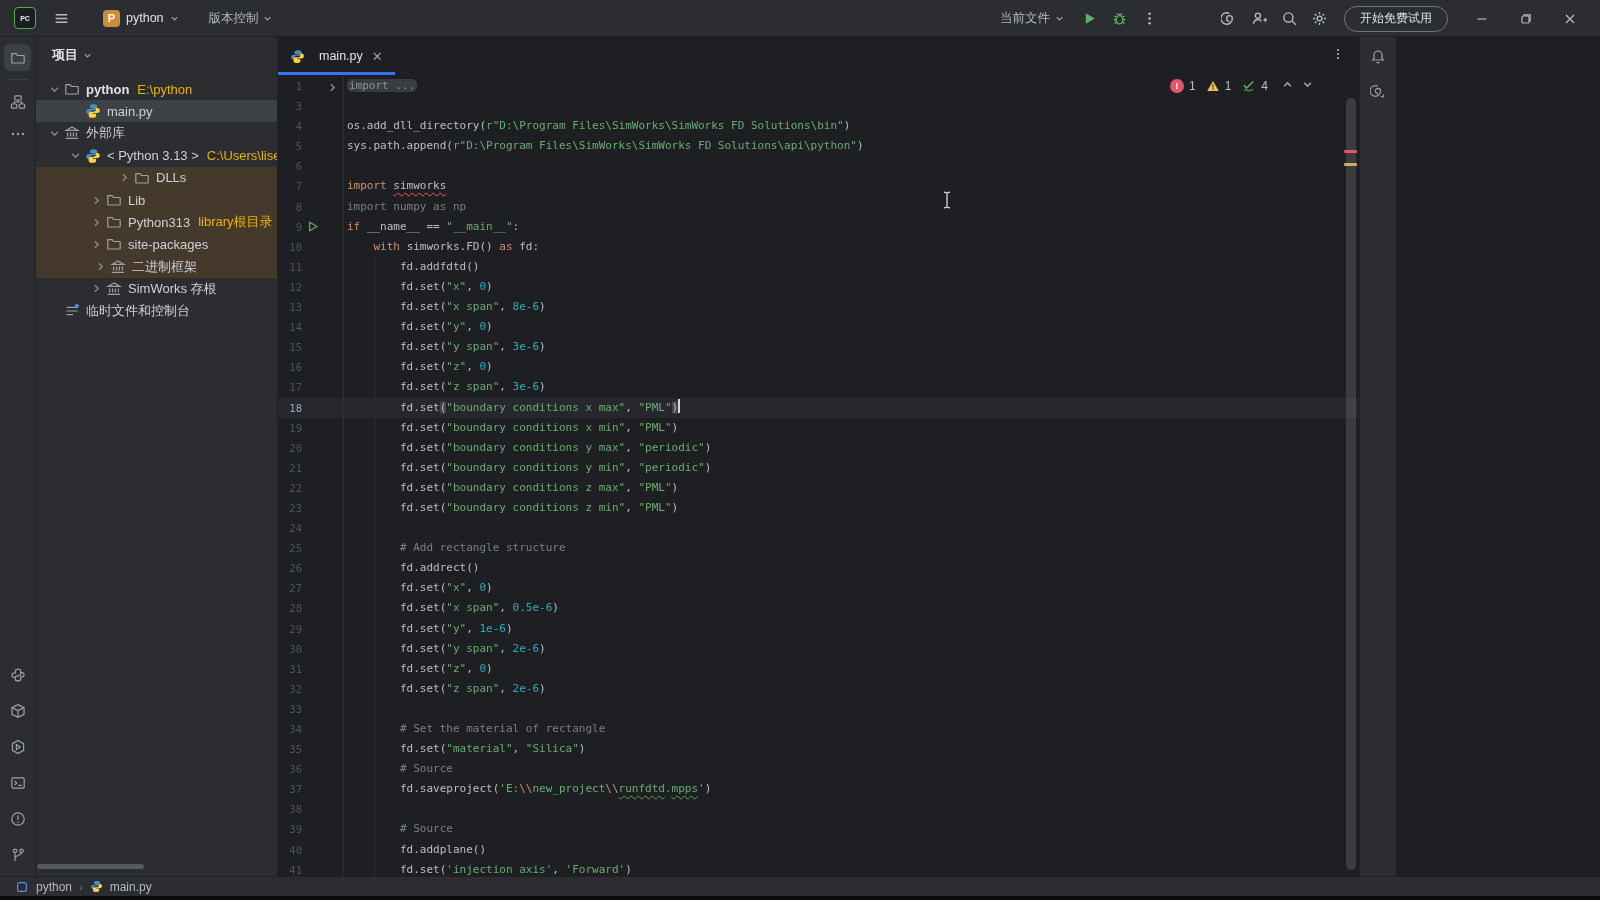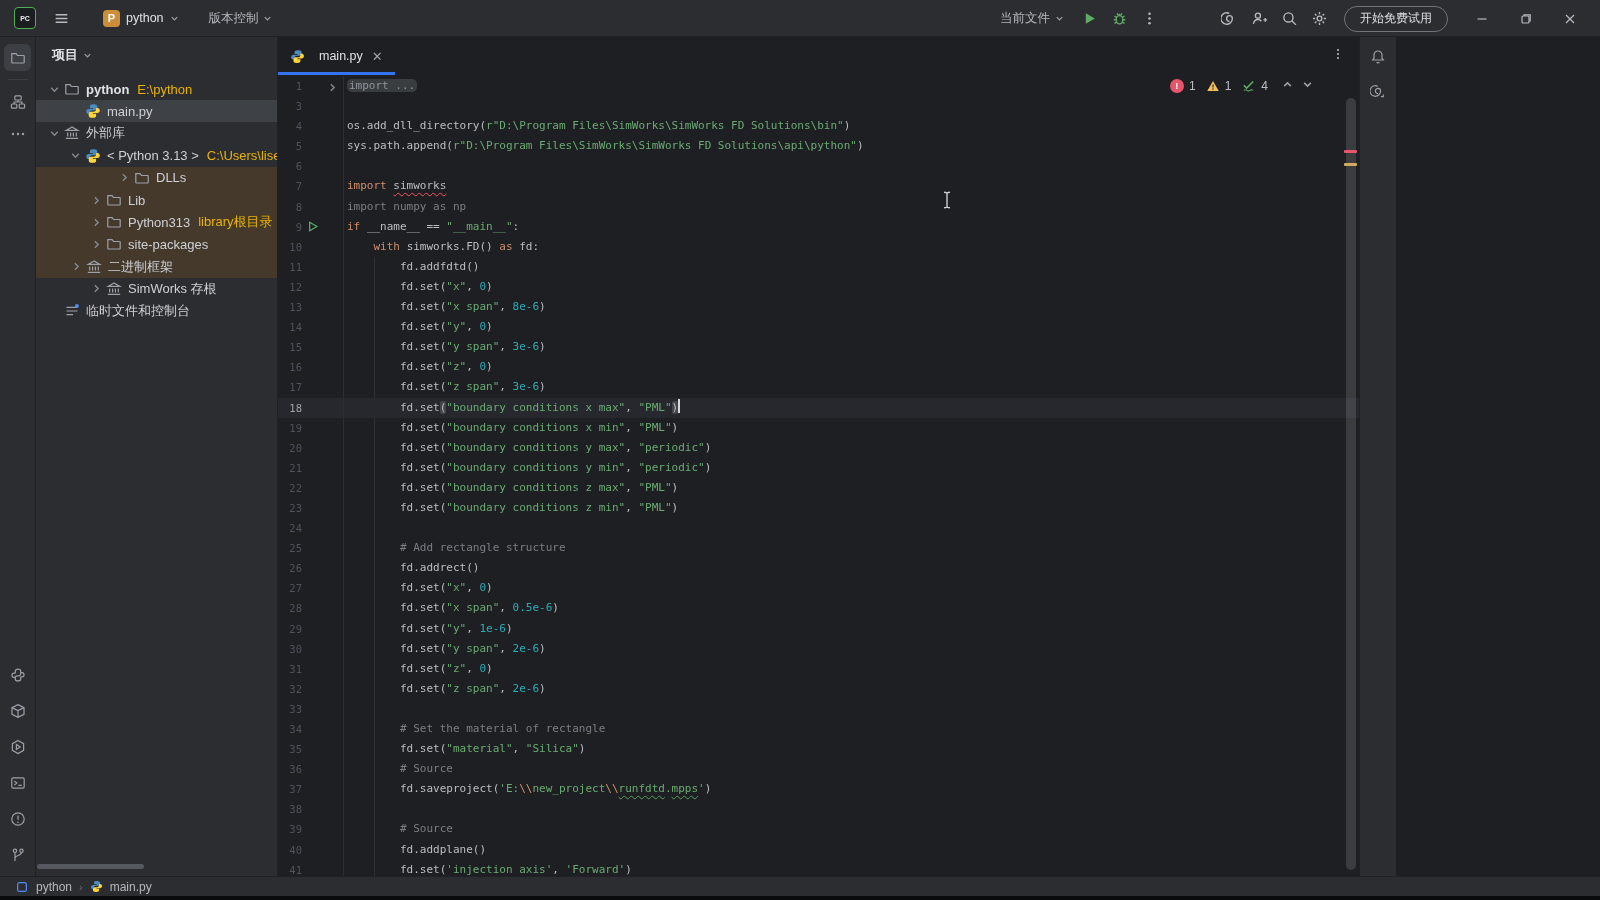--- a/index.html
+++ b/index.html
@@ -372,21 +372,21 @@
                 <path d="M3.5 2 6.5 5 3.5 8"></path>
               </svg>
             </span>
             <span class="t-icon">
               <svg width="16" height="16" viewBox="0 0 16 16" fill="none" stroke="#9da0a8" stroke-width="1.2">
                 <path d="M1.8 3.6h4.3l1.4 1.9h6a.7.7 0 0 1 .7.7v6.1a.7.7 0 0 1-.7.7H2.5a.7.7 0 0 1-.7-.7z"></path>
               </svg>
             </span>
             <span class="t-label">site-packages</span>
           </div>
-          <div class="trow warm" style="padding-left: 32px;">
+          <div class="trow warm" style="padding-left: 56px;">
             <span class="t-chev">
               <svg width="11" height="11" viewBox="0 0 10 10" fill="none" stroke="#868a91" stroke-width="1.3">
                 <path d="M3.5 2 6.5 5 3.5 8"></path>
               </svg>
             </span>
             <span class="t-icon">
               <svg width="16" height="16" viewBox="0 0 16 16" fill="none" stroke="#9da0a8" stroke-width="1.2">
                 <path d="M1.8 13.4h12.4M8 2 2.2 5.4h11.6z"></path>
                 <path d="M3.7 7.4v4.2M6.6 7.4v4.2M9.4 7.4v4.2M12.3 7.4v4.2"></path>
               </svg>

